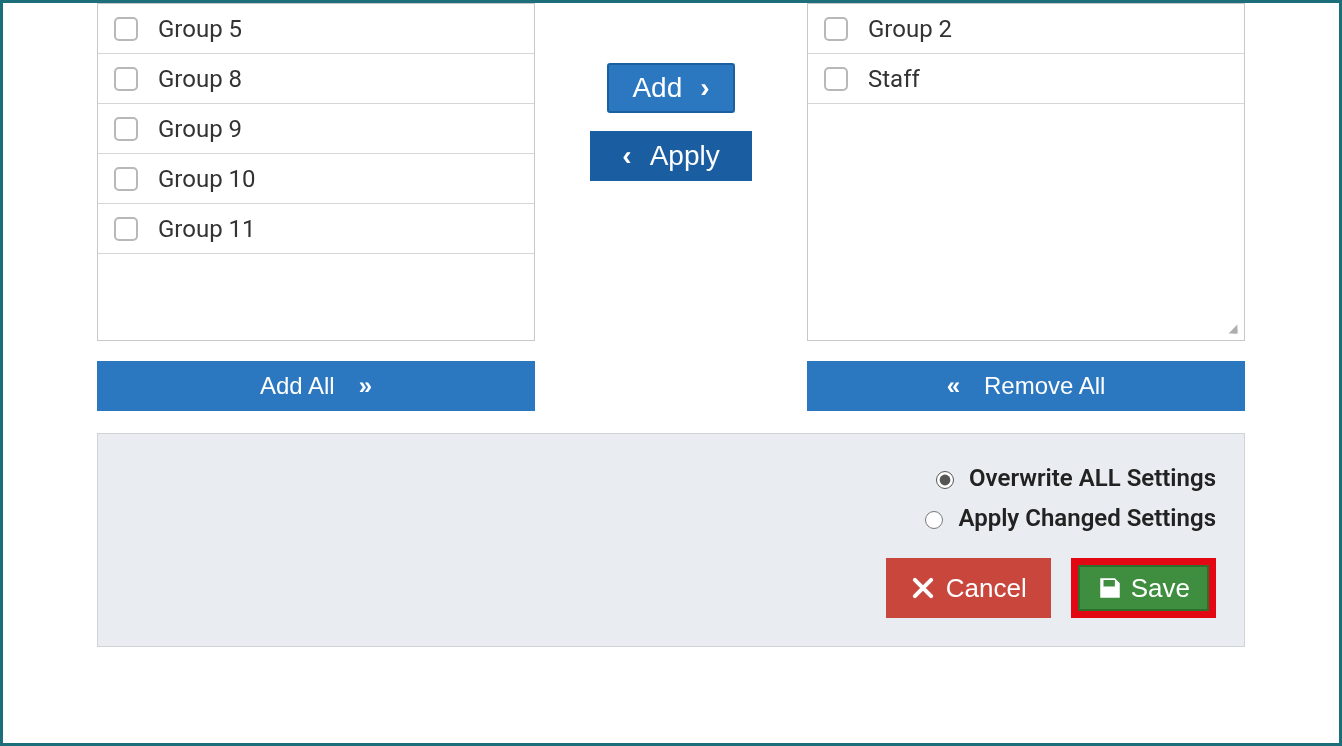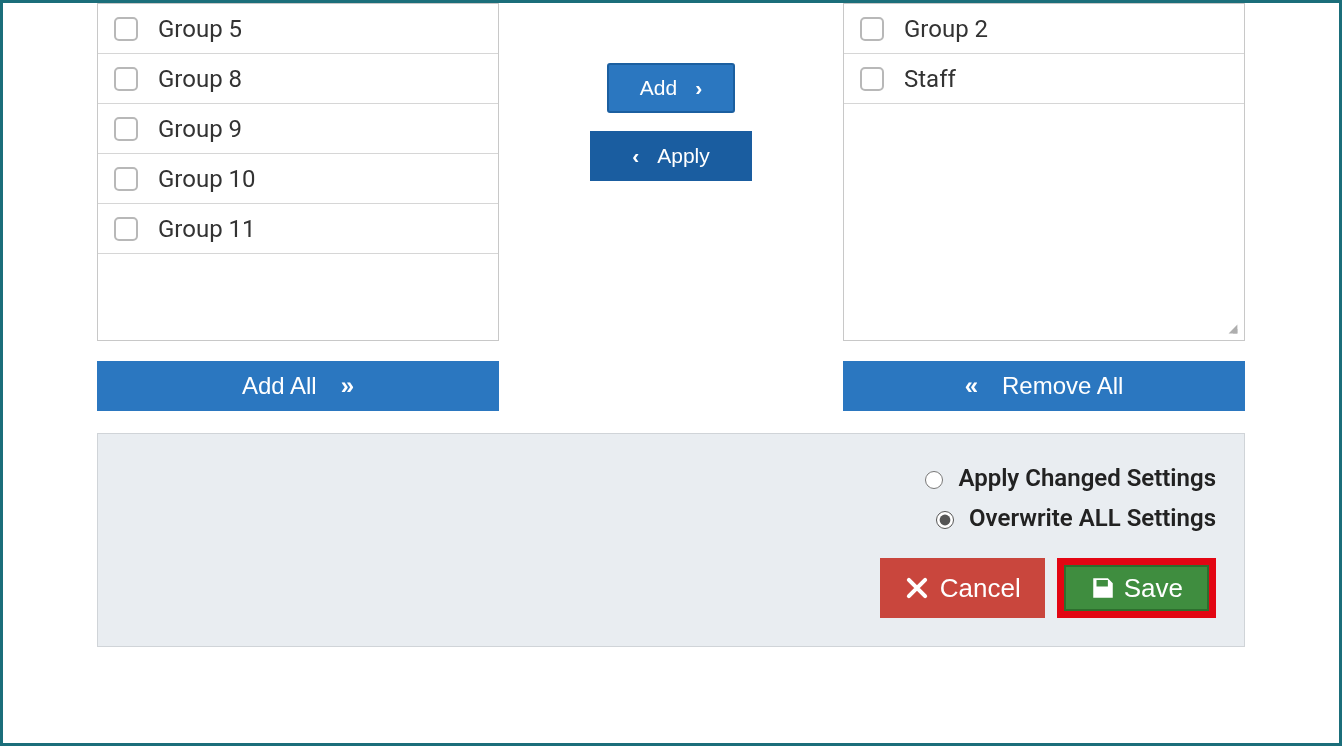--- a/index.html
+++ b/index.html
@@ -21,21 +21,21 @@
       background: #fff;
       padding: 0 80px;
     }
     .dual-list {
       display: flex;
       align-items: flex-start;
       justify-content: space-between;
       padding-top: 0;
     }
     .panel {
-      width: 402px;
+      width: 438px;
     }
     .listbox {
       border: 1px solid #c8c8c8;
       background: #fff;
       height: 338px;
       overflow-y: scroll;
       overflow-x: hidden;
       position: relative;
     }
     .listbox.right-box {
@@ -71,21 +71,21 @@
       margin-top: 60px;
       flex: 0 0 auto;
       width: 260px;
     }
     .btn {
       display: inline-flex;
       align-items: center;
       justify-content: center;
       border: none;
       color: #fff;
-      font-size: 21px;
+      font-size: 28px;
       padding: 0 22px;
       height: 50px;
       cursor: pointer;
       gap: 18px;
     }
     .btn-add {
       background: #2b77c0;
       border: 2px solid #1b5fa0;
       border-radius: 3px;
       width: 128px;
@@ -125,39 +125,39 @@
       font-size: 24px;
       font-weight: 600;
       color: #222;
     }
     input[type=radio] {
       width: 18px; height: 18px;
       accent-color: #555;
     }
     .footer-buttons {
       display: flex;
-      gap: 0;
+      gap: 8px;
       margin-top: 14px;
     }
     .btn-cancel {
       background: #c9463d;
       height: 60px;
       padding: 0 24px;
       font-size: 26px;
       gap: 10px;
     }
     .save-wrap {
       border: 7px solid #e30613;
       margin-left: 12px;
     }
     .btn-save {
       background: #3f8d3f;
       border: 2px solid #2e6e2e;
       height: 46px;
-      padding: 0 24px;
+      padding: 0 17px;
       font-size: 26px;
       gap: 8px;
     }
     .ic { display:inline-flex; }
     .ic svg { width: 1em; height: 1em; }
     .chev { font-weight: 600; }
     .right-box-inner{
       position:relative;height:100%;
     }
     .right-triangle{
@@ -236,26 +236,26 @@
         <button class="full-btn">
           <span class="chev ic">«</span>
           <span>Remove All</span>
         </button>
       </div>
 
     </div>
 
     <div class="footer">
       <label class="radio-row">
+        <input type="radio" name="mode" checked="" style="">
+        <span>Overwrite ALL Settings</span>
+      </label>
+      <label class="radio-row">
         <input type="radio" name="mode" style="">
         <span>Apply Changed Settings</span>
-      </label>
-      <label class="radio-row">
-        <input type="radio" name="mode" checked="" style="">
-        <span>Overwrite ALL Settings</span>
       </label>
       <div class="footer-buttons">
         <button class="btn btn-cancel">
           <span class="ic">
             <svg viewBox="0 0 16 16" fill="currentColor">
                 <path d="M3 3l10 10M13 3L3 13" stroke="#fff" stroke-width="2.5" stroke-linecap="round"></path>
               </svg>
           </span>
           <span>Cancel</span>
         </button>

